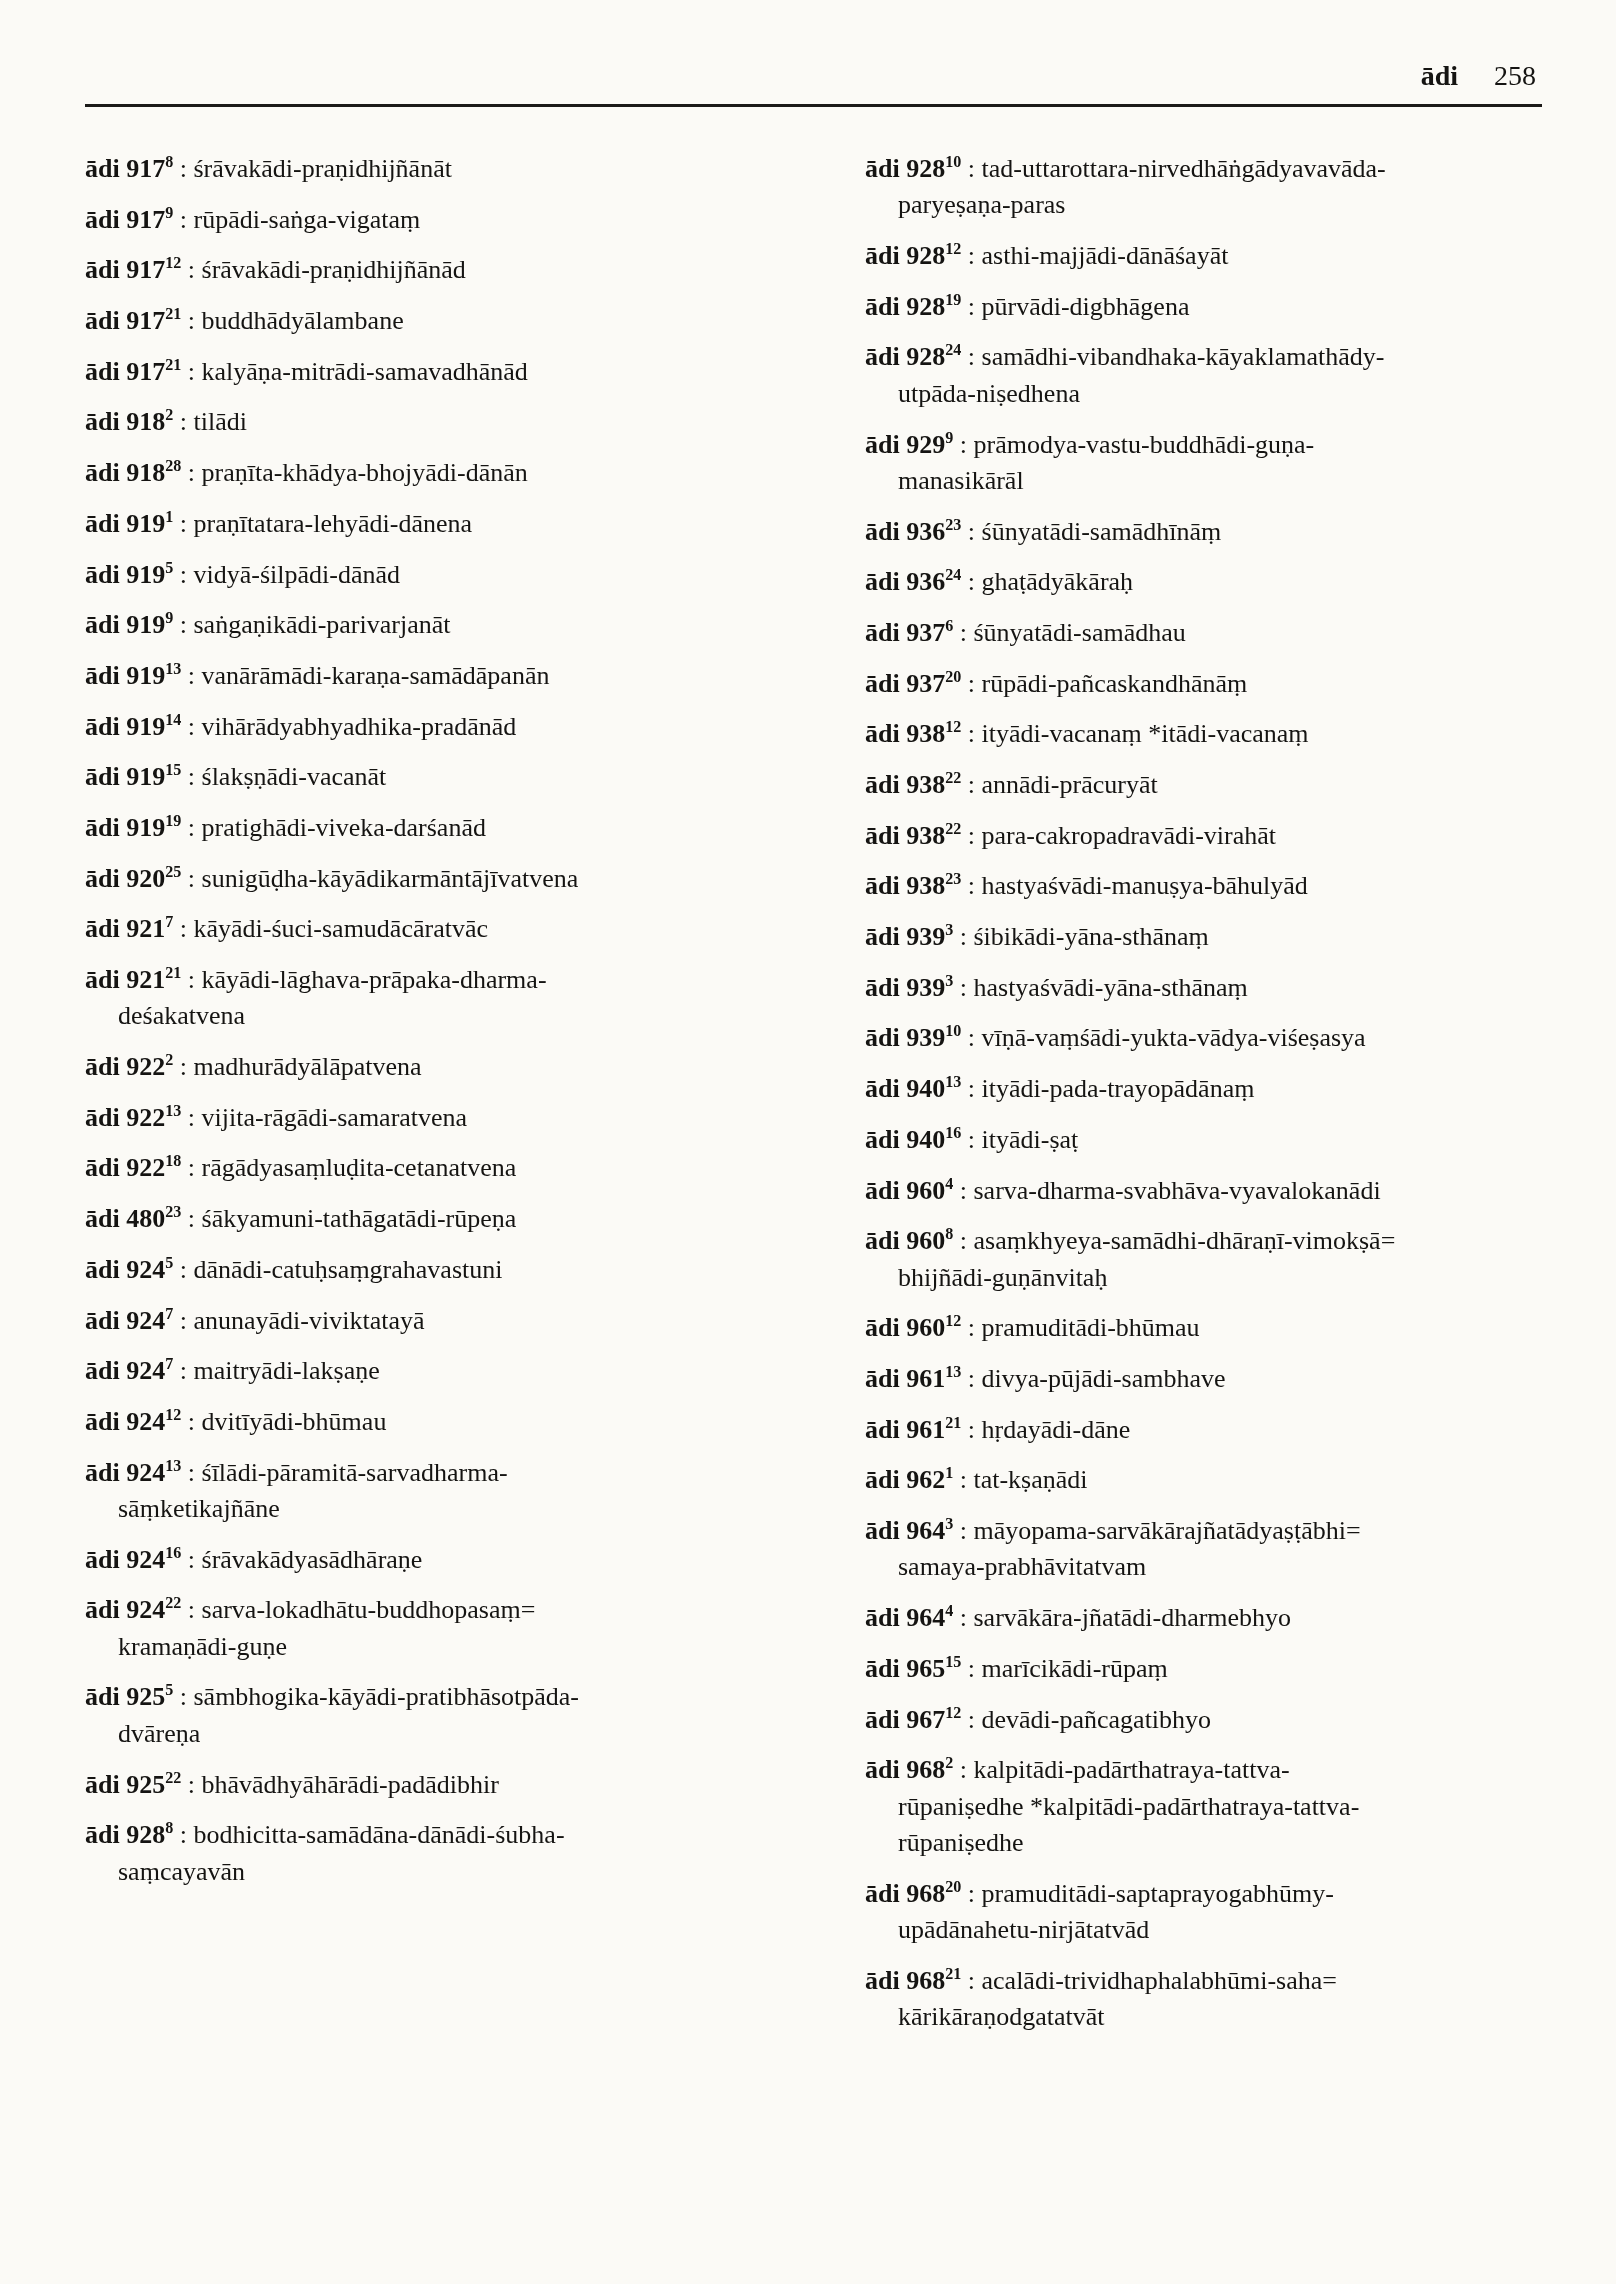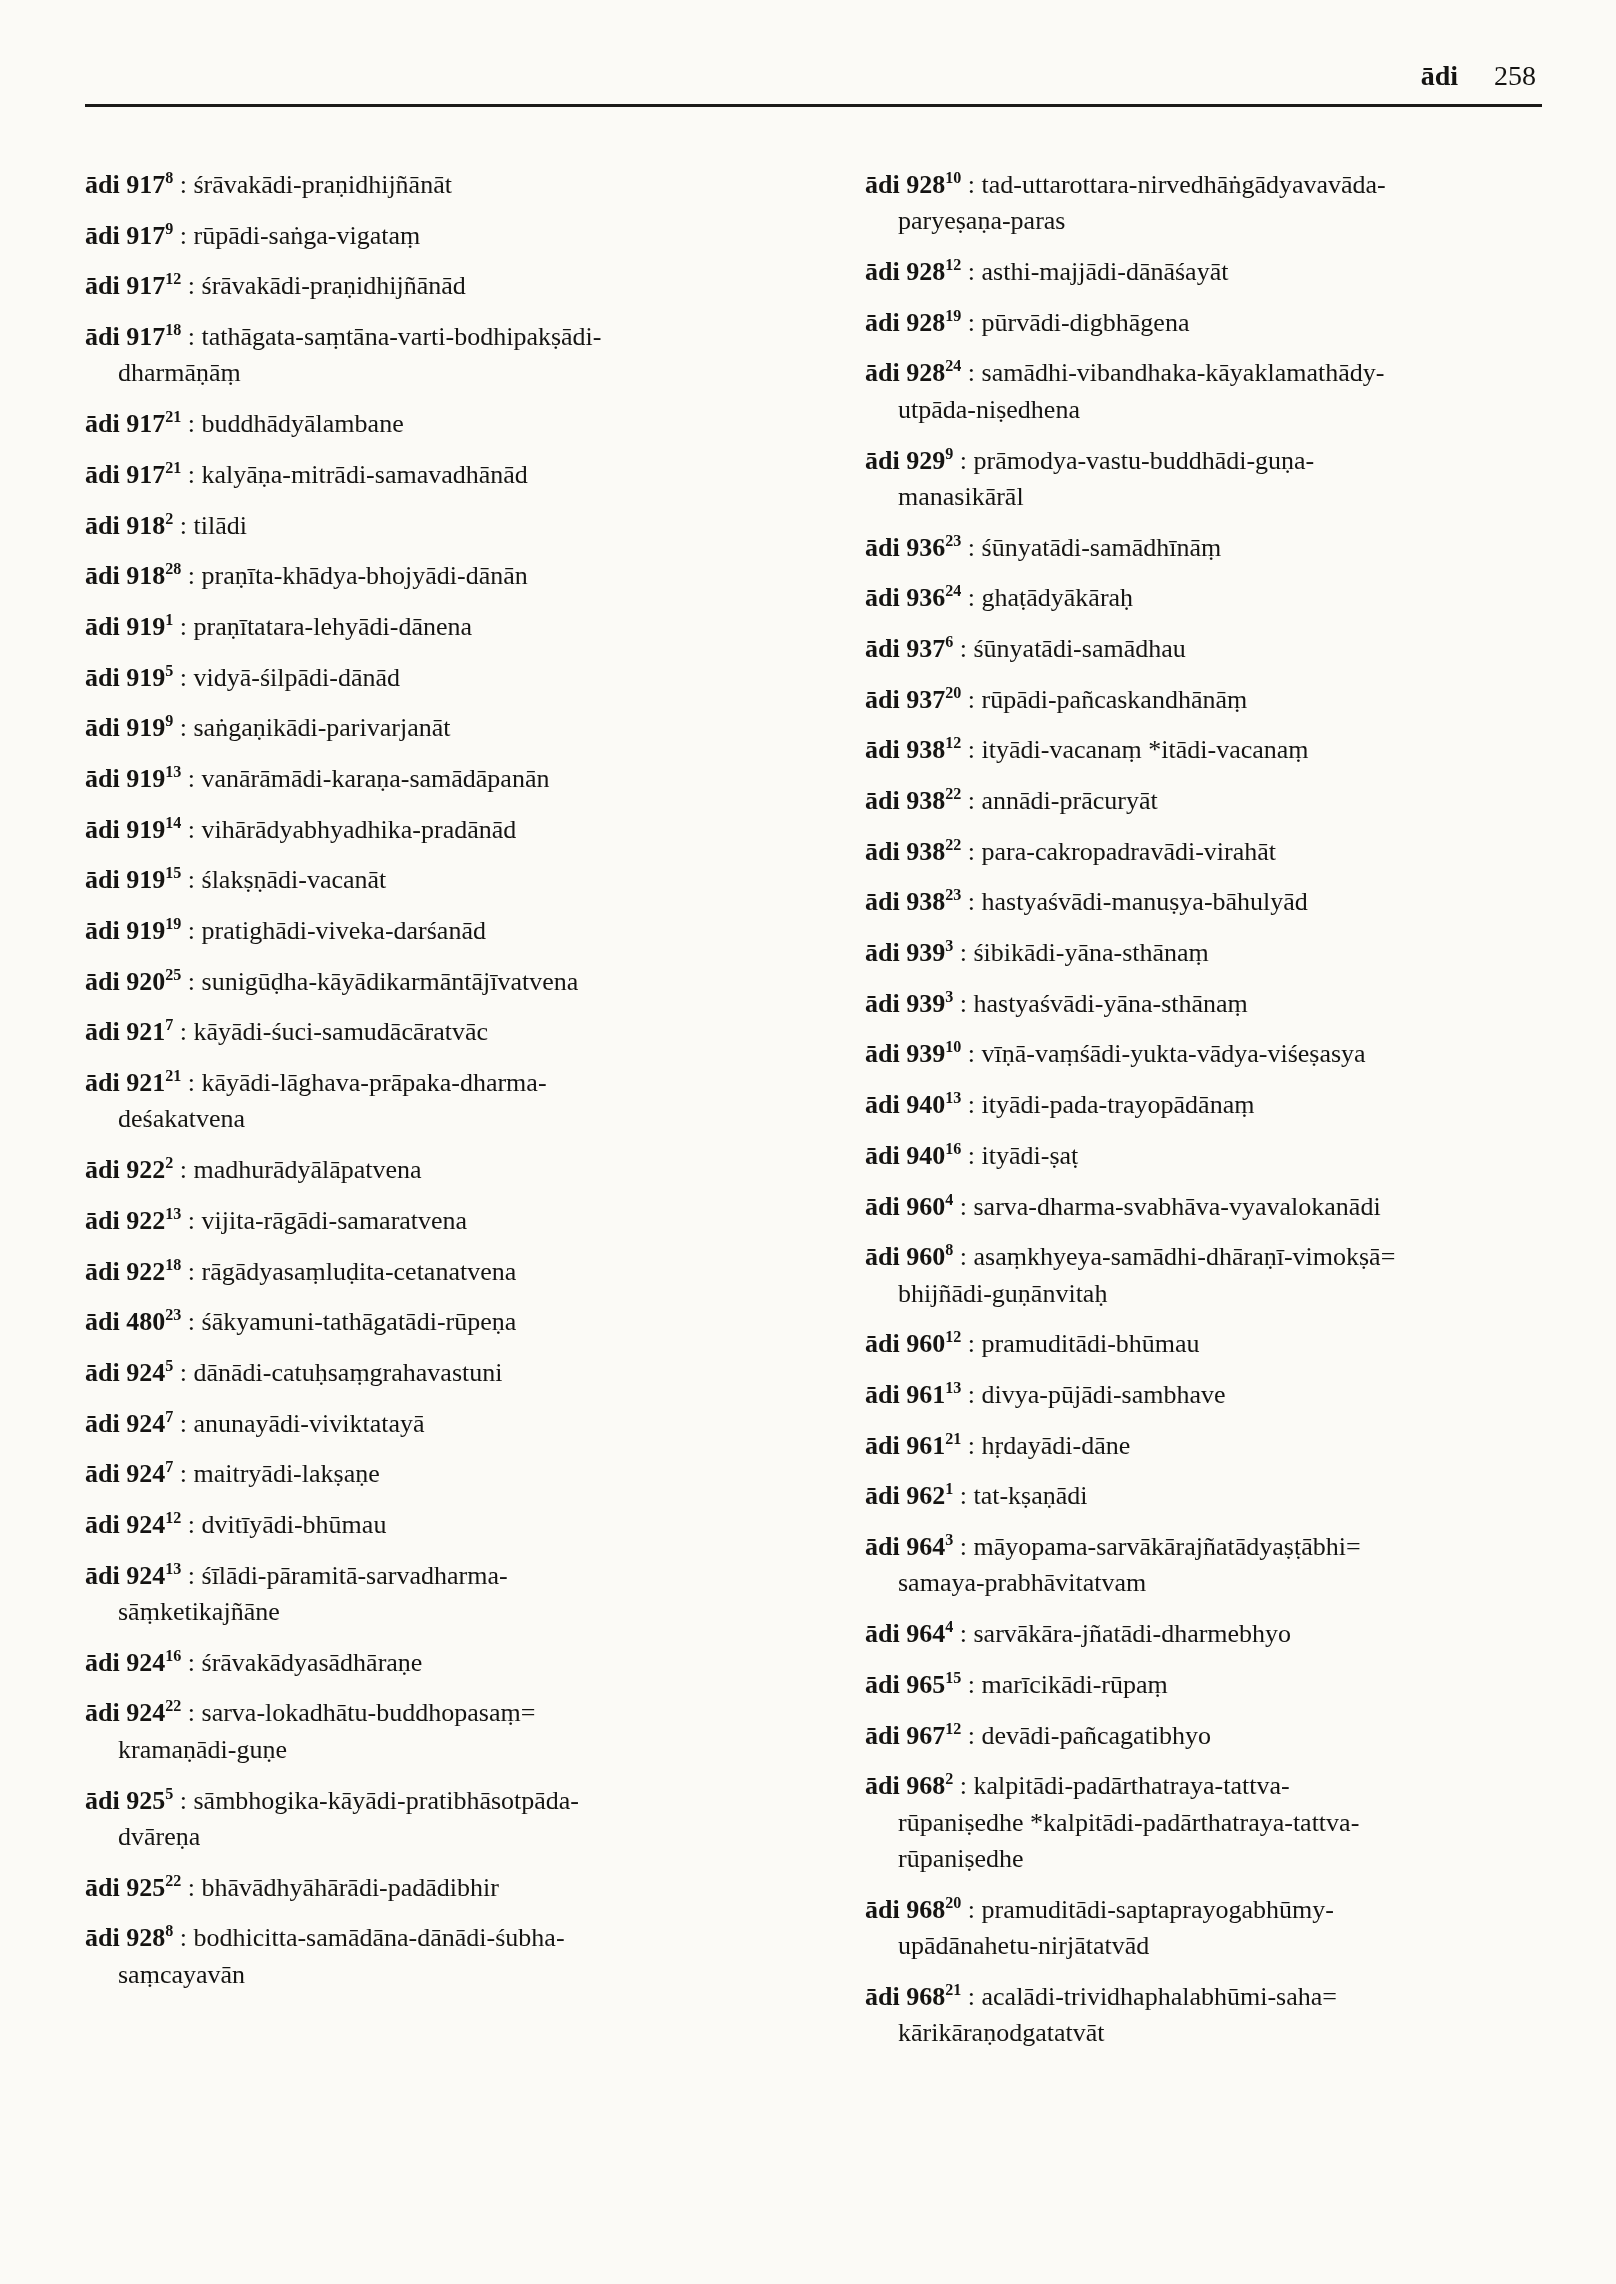--- a/index.html
+++ b/index.html
@@ -24,21 +24,21 @@
   }
   .page-header .hw { font-weight: bold; }
   .rule {
     border: none;
     border-top: 3px solid #1b1a18;
     margin-top: 12px;
   }
   .columns {
     display: flex;
     gap: 103px;
-    padding-top: 60px;
+    padding-top: 44px;
   }
   .col { flex: 1 1 0; min-width: 0; }
   .entry {
     font-size: 26px;
     line-height: 1.4;
     margin-bottom: 14.3px;
     padding-left: 33px;
     text-indent: -33px;
     white-space: pre-wrap;
   }
@@ -58,22 +58,20 @@
   <header class="page-header">
     <span class="hw">ādi</span>
     <span class="pn">258</span>
   </header>
   <hr class="rule">
   <main class="columns">
     <section class="col">
         <div class="entry"><span class="head">ādi</span><span class="ref"> 917</span><sup>8</sup><span class="etext"> : śrāvakādi-praṇidhijñānāt</span></div>
         <div class="entry"><span class="head">ādi</span><span class="ref"> 917</span><sup>9</sup><span class="etext"> : rūpādi-saṅga-vigataṃ</span></div>
         <div class="entry"><span class="head">ādi</span><span class="ref"> 917</span><sup>12</sup><span class="etext"> : śrāvakādi-praṇidhijñānād</span></div>
-        <div class="entry"><span class="head">ādi</span><span class="ref"> 917</span><sup>18</sup><span class="etext"> : tathāgata-saṃtāna-varti-bodhipakṣādi-
-dharmāṇāṃ</span></div>
         <div class="entry"><span class="head">ādi</span><span class="ref"> 917</span><sup>21</sup><span class="etext"> : buddhādyālambane</span></div>
         <div class="entry"><span class="head">ādi</span><span class="ref"> 917</span><sup>21</sup><span class="etext"> : kalyāṇa-mitrādi-samavadhānād</span></div>
         <div class="entry"><span class="head">ādi</span><span class="ref"> 918</span><sup>2</sup><span class="etext"> : tilādi</span></div>
         <div class="entry"><span class="head">ādi</span><span class="ref"> 918</span><sup>28</sup><span class="etext"> : praṇīta-khādya-bhojyādi-dānān</span></div>
         <div class="entry"><span class="head">ādi</span><span class="ref"> 919</span><sup>1</sup><span class="etext"> : praṇītatara-lehyādi-dānena</span></div>
         <div class="entry"><span class="head">ādi</span><span class="ref"> 919</span><sup>5</sup><span class="etext"> : vidyā-śilpādi-dānād</span></div>
         <div class="entry"><span class="head">ādi</span><span class="ref"> 919</span><sup>9</sup><span class="etext"> : saṅgaṇikādi-parivarjanāt</span></div>
         <div class="entry"><span class="head">ādi</span><span class="ref"> 919</span><sup>13</sup><span class="etext"> : vanārāmādi-karaṇa-samādāpanān</span></div>
         <div class="entry"><span class="head">ādi</span><span class="ref"> 919</span><sup>14</sup><span class="etext"> : vihārādyabhyadhika-pradānād</span></div>
         <div class="entry"><span class="head">ādi</span><span class="ref"> 919</span><sup>15</sup><span class="etext"> : ślakṣṇādi-vacanāt</span></div>

